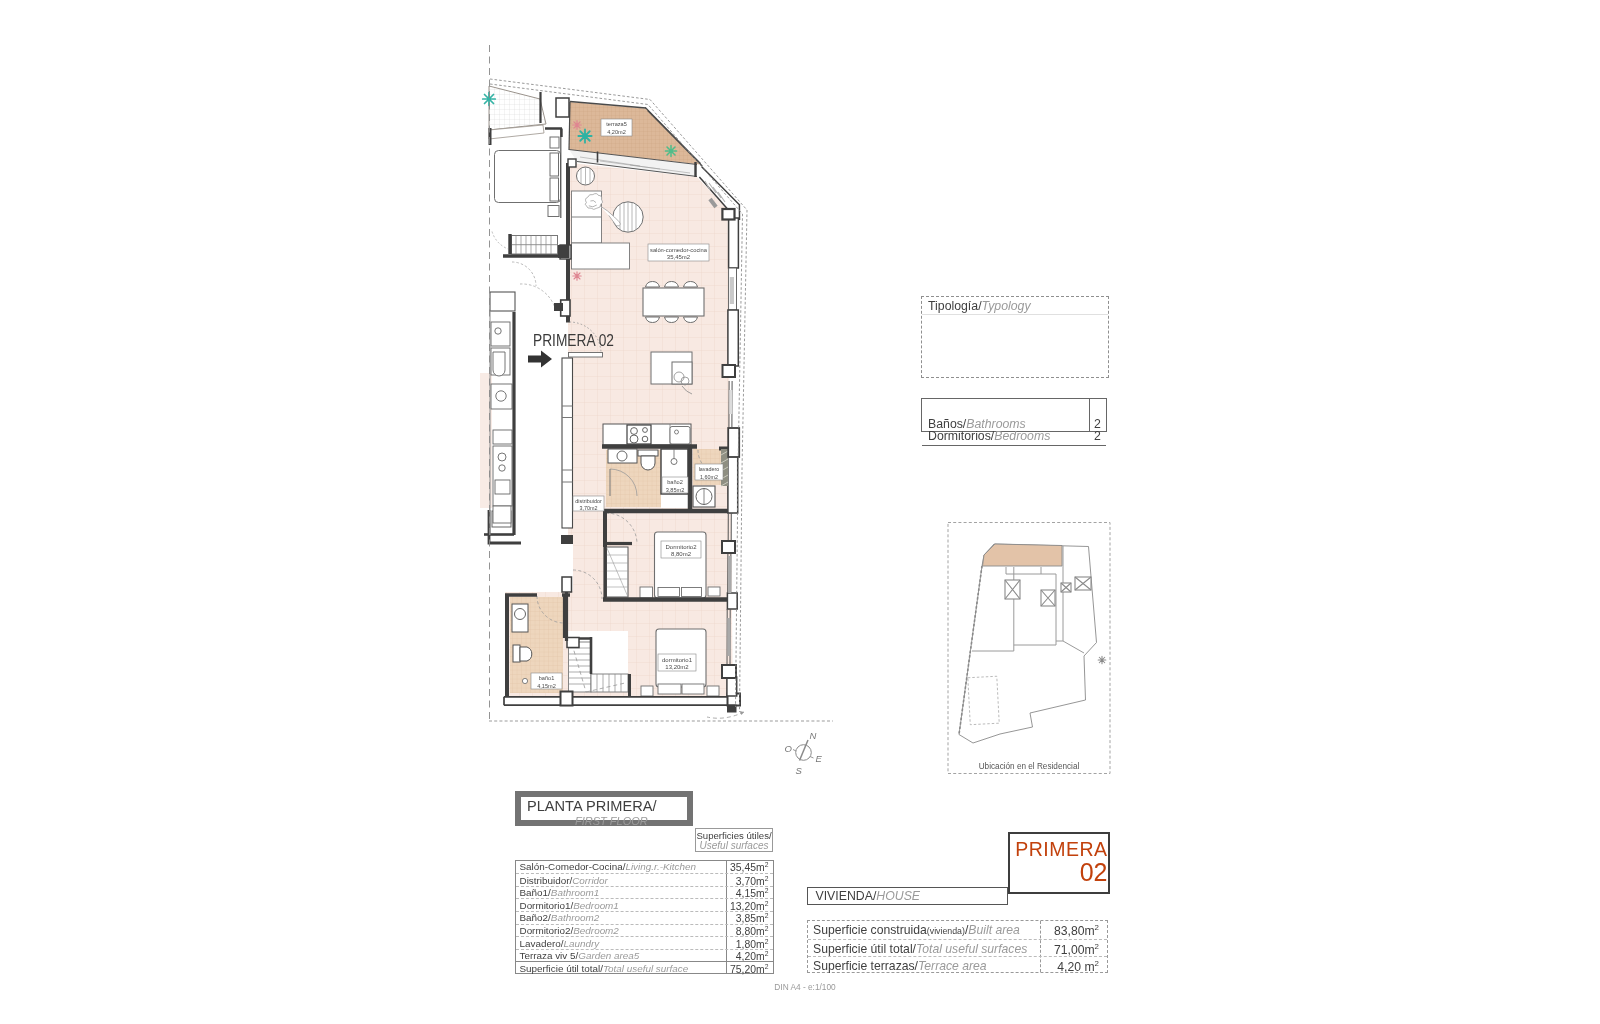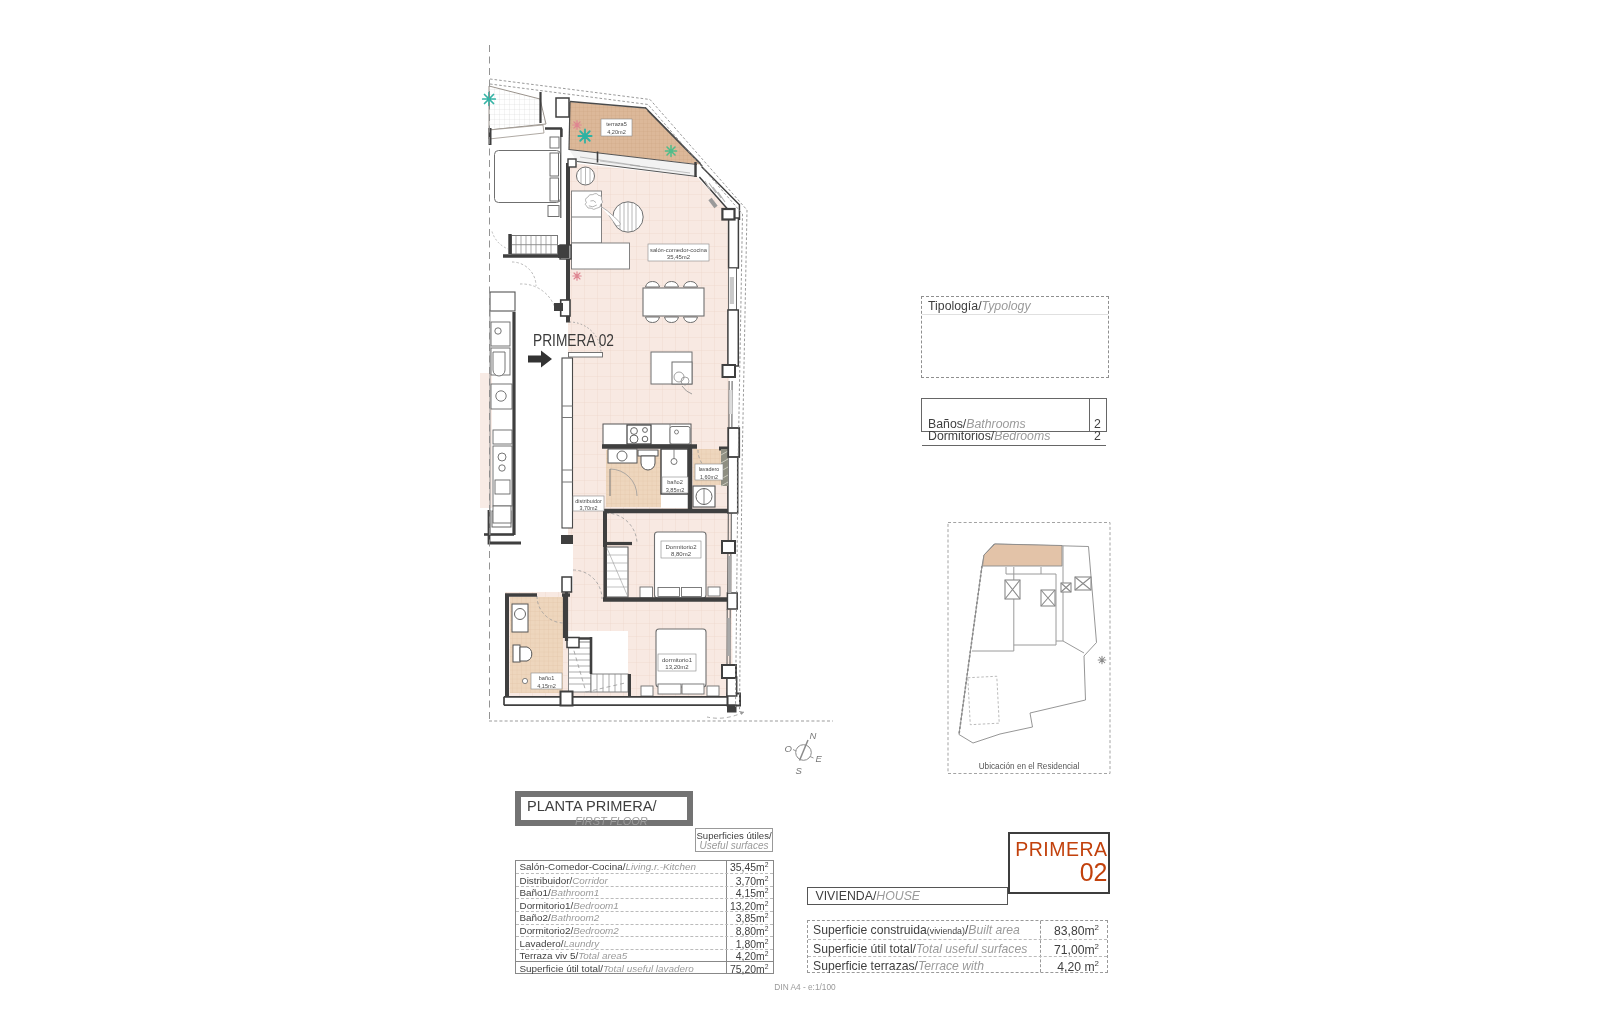--- a/index.html
+++ b/index.html
@@ -531,25 +531,25 @@
   </div>
   <div style="position:absolute;left:0;top:63px;width:100%;height:12.6px;border-top:1px dashed #bbb;">
     <span style="position:absolute;left:4px;top:0.5px;">Dormitorio2/<span class="it">Bedroom2</span></span>
     <span style="position:absolute;right:4px;top:0.5px;font-size:10.4px;">8,80m<sup>2</sup></span>
   </div>
   <div style="position:absolute;left:0;top:75.6px;width:100%;height:12.6px;border-top:1px dashed #bbb;">
     <span style="position:absolute;left:4px;top:0.5px;">Lavadero/<span class="it">Laundry</span></span>
     <span style="position:absolute;right:4px;top:0.5px;font-size:10.4px;">1,80m<sup>2</sup></span>
   </div>
   <div style="position:absolute;left:0;top:88.2px;width:100%;height:12.6px;border-top:1px dashed #bbb;">
-    <span style="position:absolute;left:4px;top:0.5px;">Terraza viv 5/<span class="it">Total area5</span></span>
+    <span style="position:absolute;left:4px;top:0.5px;">Terraza viv 5/<span class="it">Garden area5</span></span>
     <span style="position:absolute;right:4px;top:0.5px;font-size:10.4px;">4,20m<sup>2</sup></span>
   </div>
   <div style="position:absolute;left:0;top:100.8px;width:100%;height:12.6px;border-top:1px solid #888;">
-    <span style="position:absolute;left:4px;top:0.5px;">Superficie útil total/<span class="it">Total useful lavadero</span></span>
+    <span style="position:absolute;left:4px;top:0.5px;">Superficie útil total/<span class="it">Total useful surface</span></span>
     <span style="position:absolute;right:4px;top:0.5px;font-size:10.4px;">75,20m<sup>2</sup></span>
   </div>
 </div>
 
 <div class="panel" style="left:1007.5px;top:832px;width:102px;height:62px;border:2.5px solid #3d3d3d;color:#c2410c;text-align:right;">
   <div style="font-size:19.5px;letter-spacing:0.5px;line-height:24px;padding-top:3px;">PRIMERA</div>
   <div style="font-size:25px;line-height:23px;">02</div>
 </div>
 
 <div class="panel" style="left:806.5px;top:886.5px;width:201px;height:18px;border:1px solid #555;">
@@ -560,20 +560,20 @@
   <div style="position:absolute;left:232px;top:0;width:1px;height:100%;border-left:1px dashed #999;"></div>
   <div style="position:absolute;left:0;top:0;width:100%;height:17.6px;">
     <span style="position:absolute;left:5px;top:2px;">Superficie construida<span style="font-size:8.8px;">(vivienda)</span>/<span class="it">Built area</span></span>
     <span style="position:absolute;right:8px;top:2px;">83,80m<sup>2</sup></span>
   </div>
   <div style="position:absolute;left:0;top:17.6px;width:100%;height:17.6px;border-top:1px dashed #bbb;">
     <span style="position:absolute;left:5px;top:2px;">Superficie útil total/<span class="it">Total useful surfaces</span></span>
     <span style="position:absolute;right:8px;top:2px;">71,00m<sup>2</sup></span>
   </div>
   <div style="position:absolute;left:0;top:35.2px;width:100%;height:17.6px;border-top:1px dashed #bbb;">
-    <span style="position:absolute;left:5px;top:2px;">Superficie terrazas/<span class="it">Terrace with</span></span>
+    <span style="position:absolute;left:5px;top:2px;">Superficie terrazas/<span class="it">Terrace area</span></span>
     <span style="position:absolute;right:8px;top:2px;">4,20 m<sup>2</sup></span>
   </div>
 </div>
 
 <div class="panel" style="left:740px;top:982px;width:130px;text-align:center;font-size:8.3px;color:#9a9a9a;">DIN A4 - e:1/100</div>
 
 </div>
 
 </body></html>

